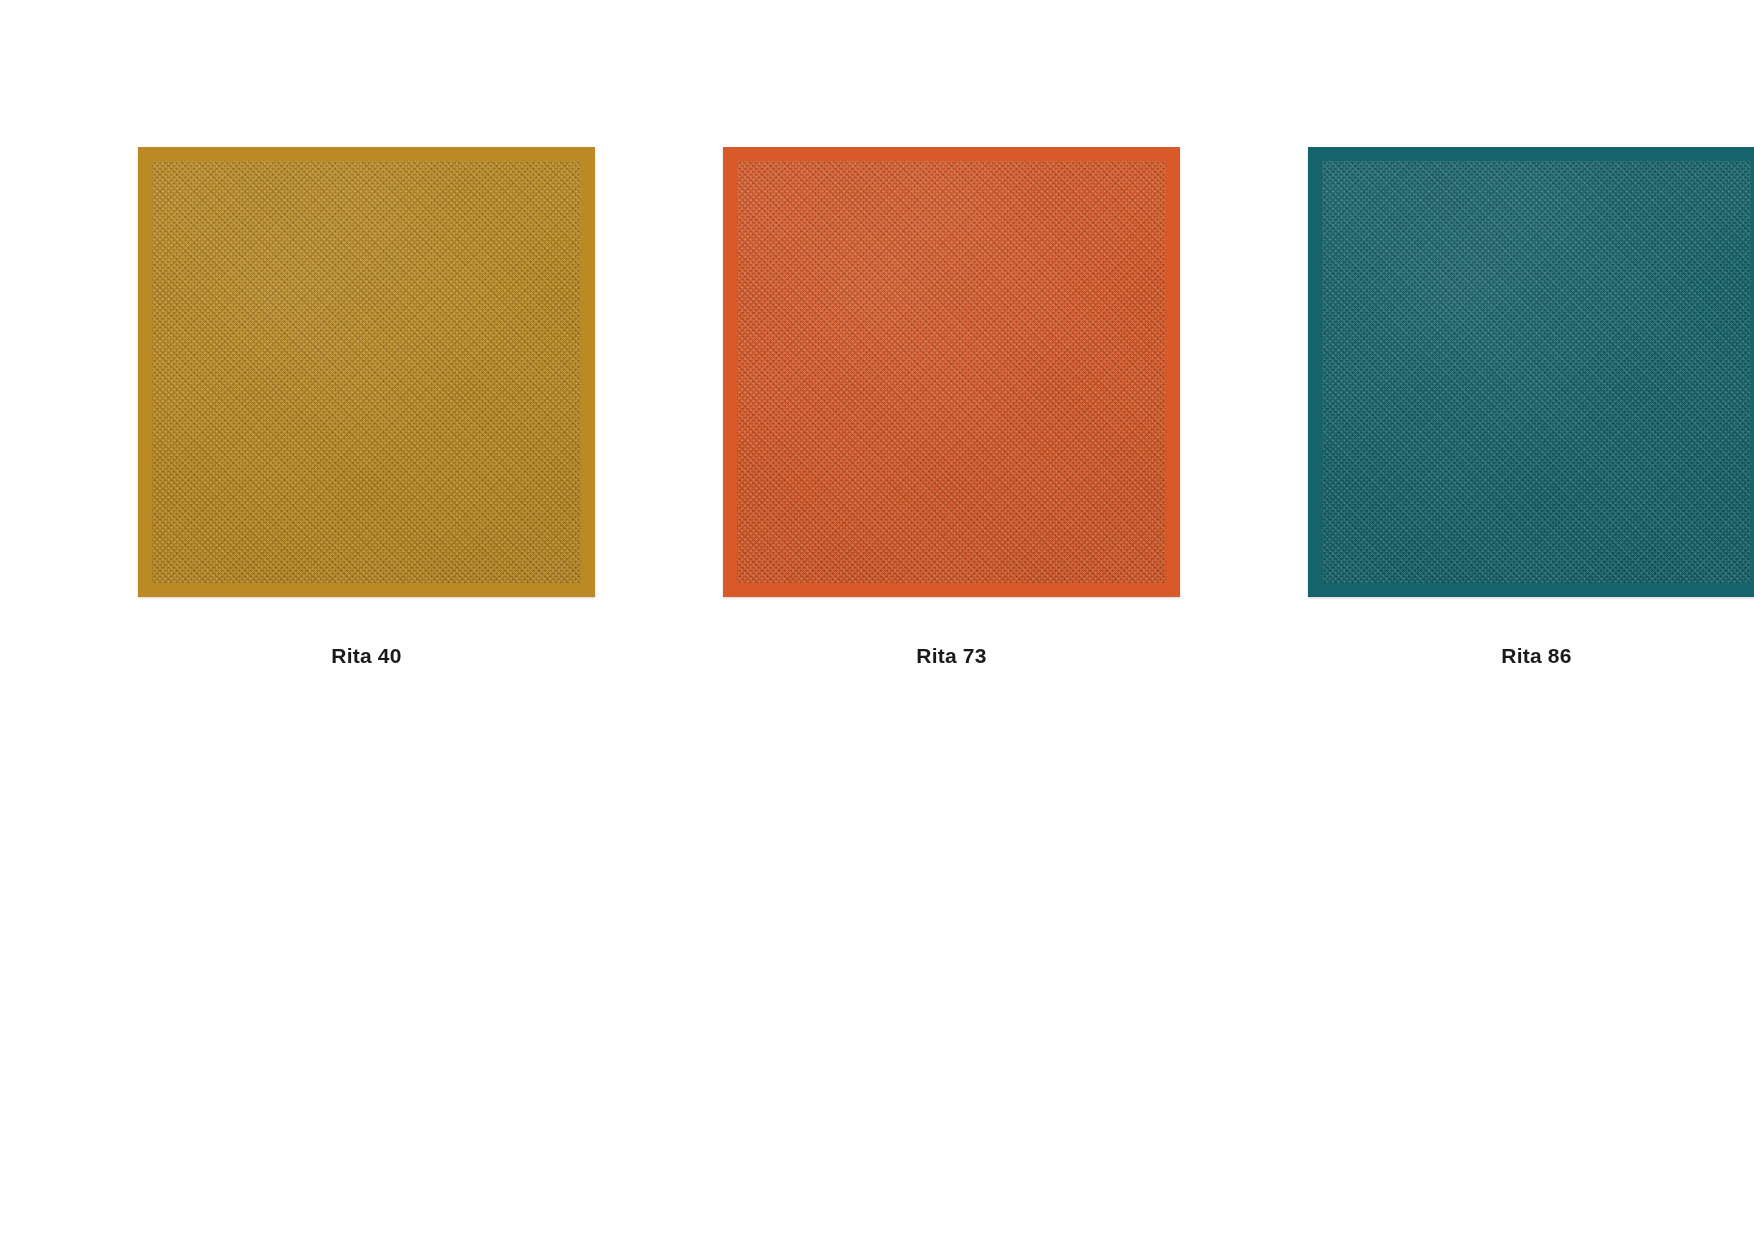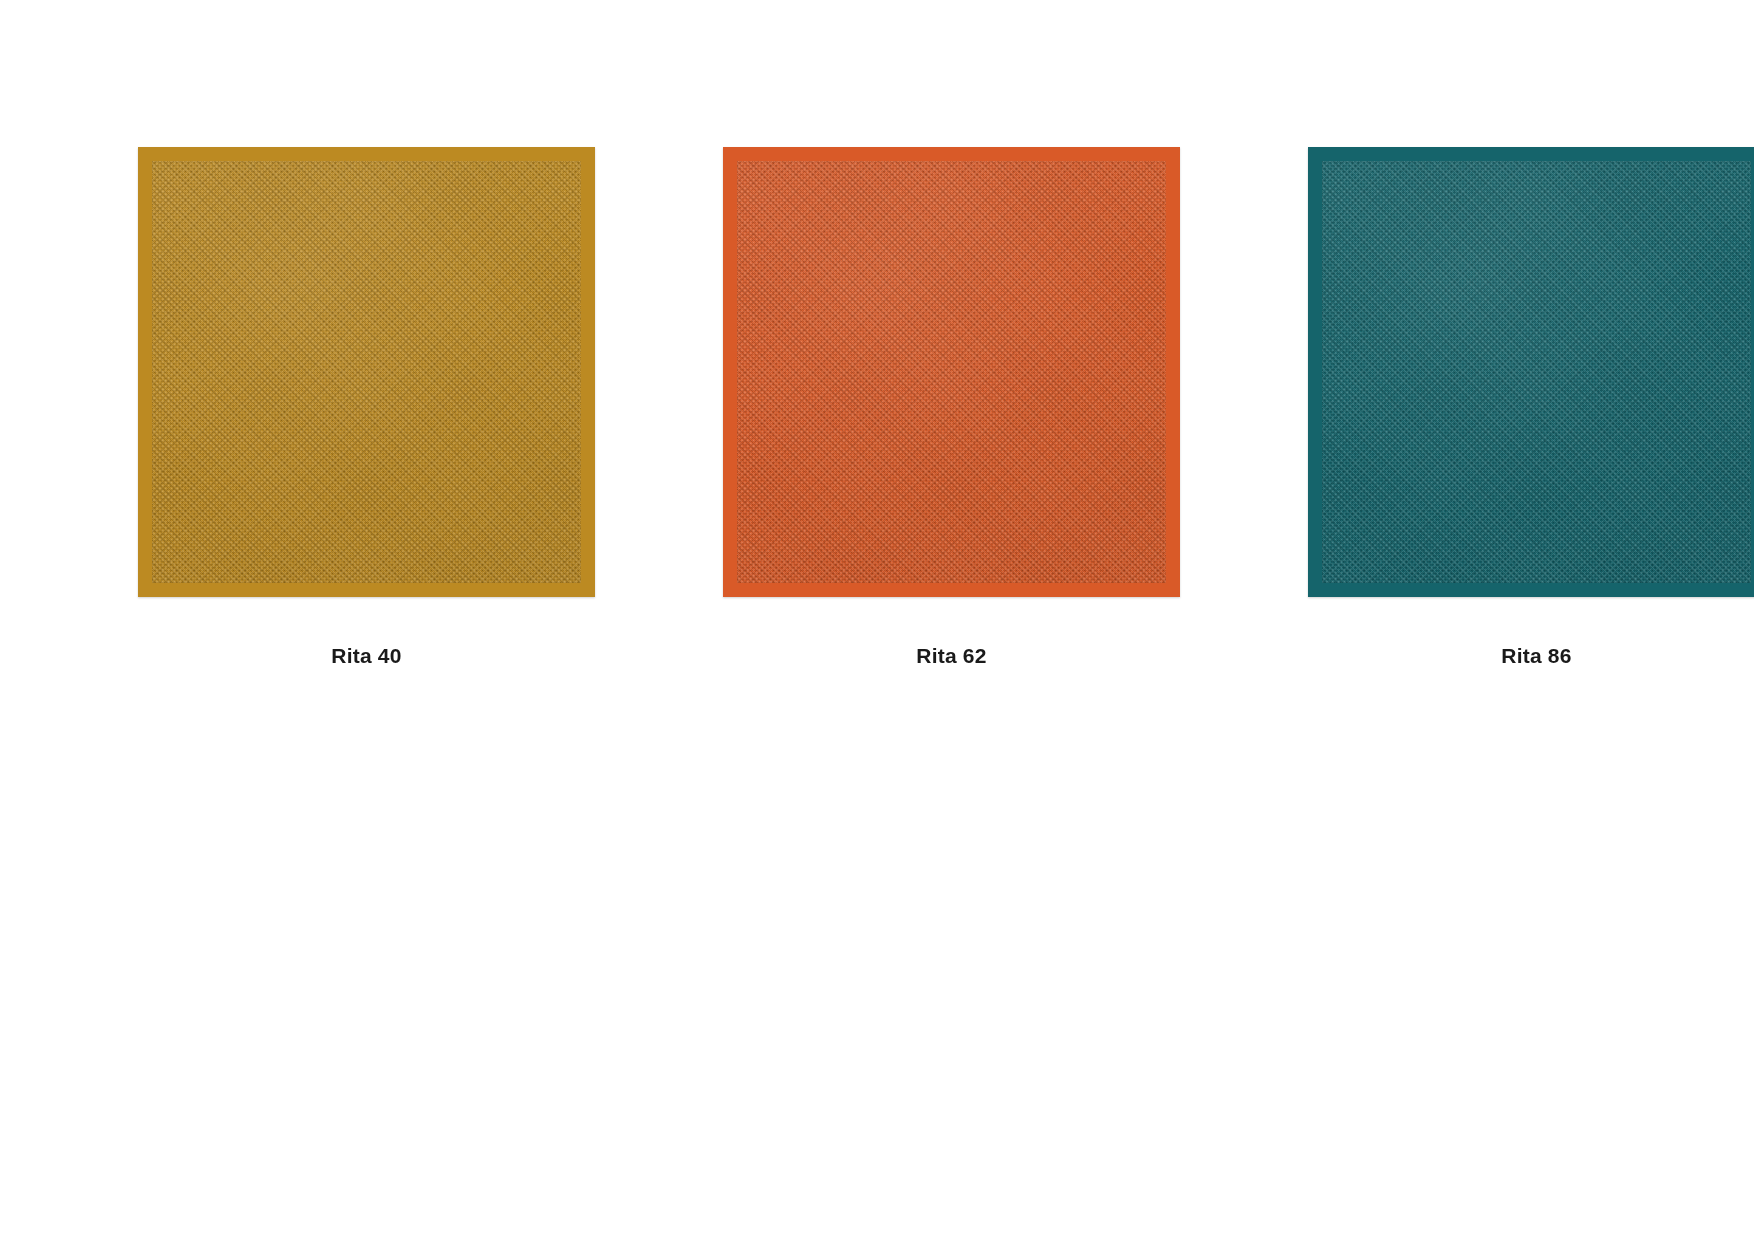--- a/index.html
+++ b/index.html
@@ -141,21 +141,21 @@
         <div class="weave"></div>
       </div>
       <div class="swatch-label">Rita 40</div>
     </div>
 
     <div class="swatch-cell">
       <div class="swatch-chip" style="background-color: rgb(217, 90, 40);">
         <div class="shade"></div>
         <div class="weave"></div>
       </div>
-      <div class="swatch-label">Rita 62</div>
+      <div class="swatch-label">Rita 73</div>
     </div>
 
 
 
 
     <div class="swatch-cell">
       <div class="swatch-chip" style="background-color: rgb(21, 100, 107);">
         <div class="shade"></div>
         <div class="weave"></div>
       </div>

